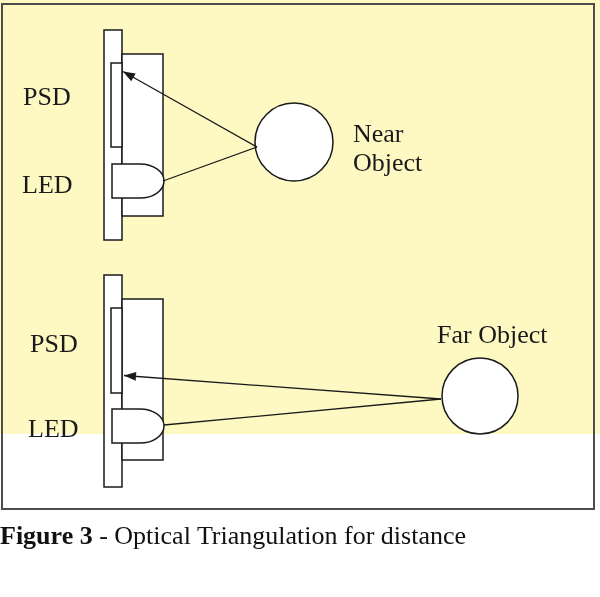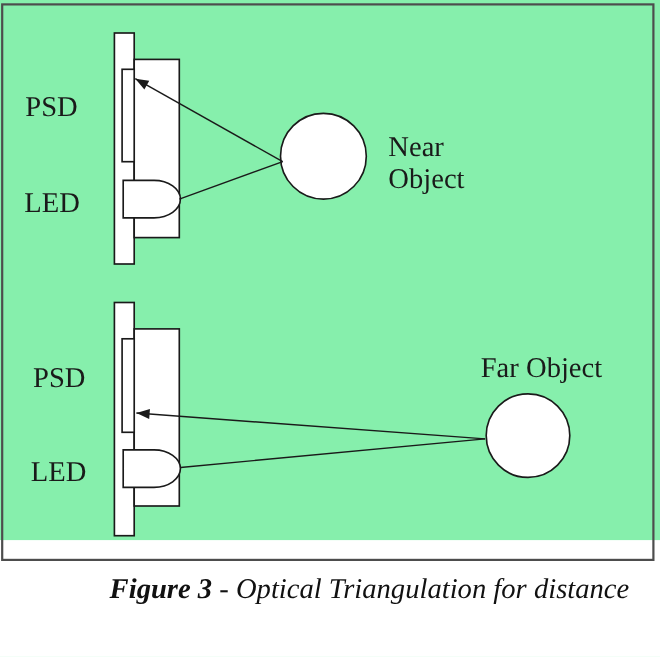--- a/index.html
+++ b/index.html
@@ -7,22 +7,22 @@
     padding: 0;
     background: #ffffff;
     width: 600px;
     height: 597px;
     overflow: hidden;
     font-family: "Liberation Serif", serif;
   }
   .stage {
     position: relative;
     width: 600px;
-    height: 491px;
-    background: #86efac;
+    height: 434px;
+    background: #fef9c3;
   }
   svg.diagram {
     position: absolute;
     left: 0;
     top: 0;
     display: block;
   }
   .shape {
     fill: #ffffff;
     stroke: #1a1a1a;
@@ -41,26 +41,25 @@
   .dlabel {
     font-family: "Liberation Serif", serif;
     font-size: 26px;
     fill: #1a1a1a;
   }
   .caption {
     position: absolute;
     left: 0;
     top: 519px;
     width: 572px;
-    text-align: right;
+    text-align: left;
     font-family: "Liberation Serif", serif;
     font-size: 26px;
     line-height: 34px;
     color: #111111;
-    font-style: italic;
   }
   .caption strong { font-weight: 700; }
 </style>
 </head>
 <body>
 
 <div class="stage">
 
   <svg class="diagram" width="600" height="512" viewBox="0 0 600 512">
 

